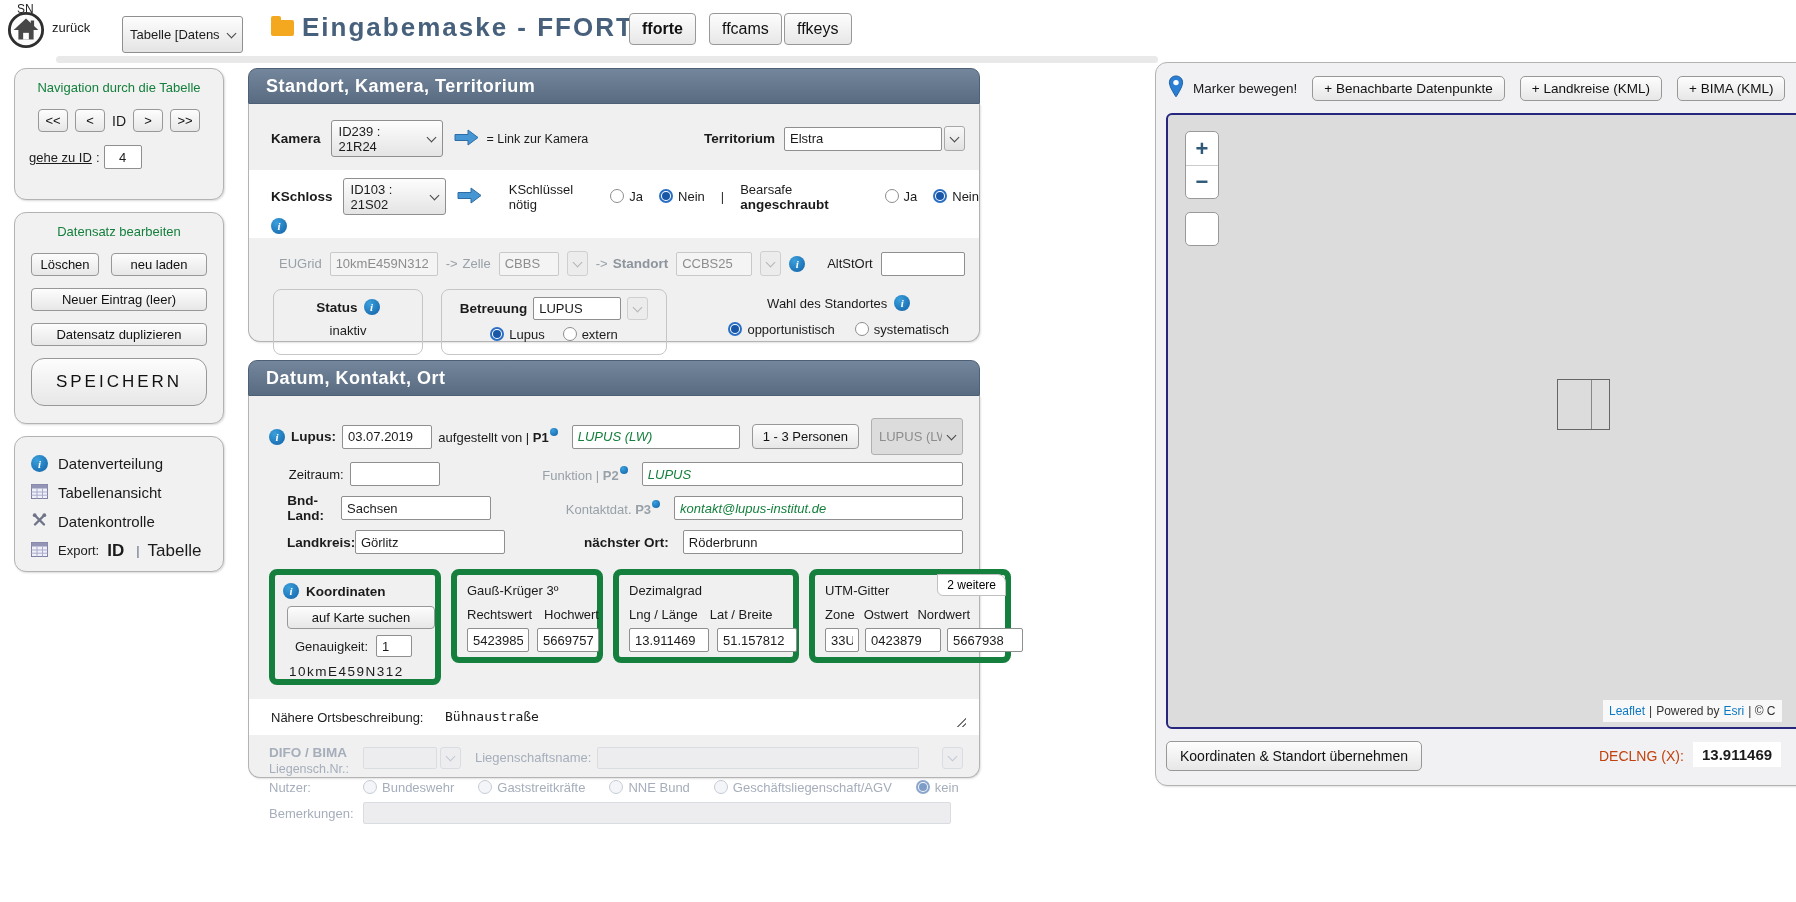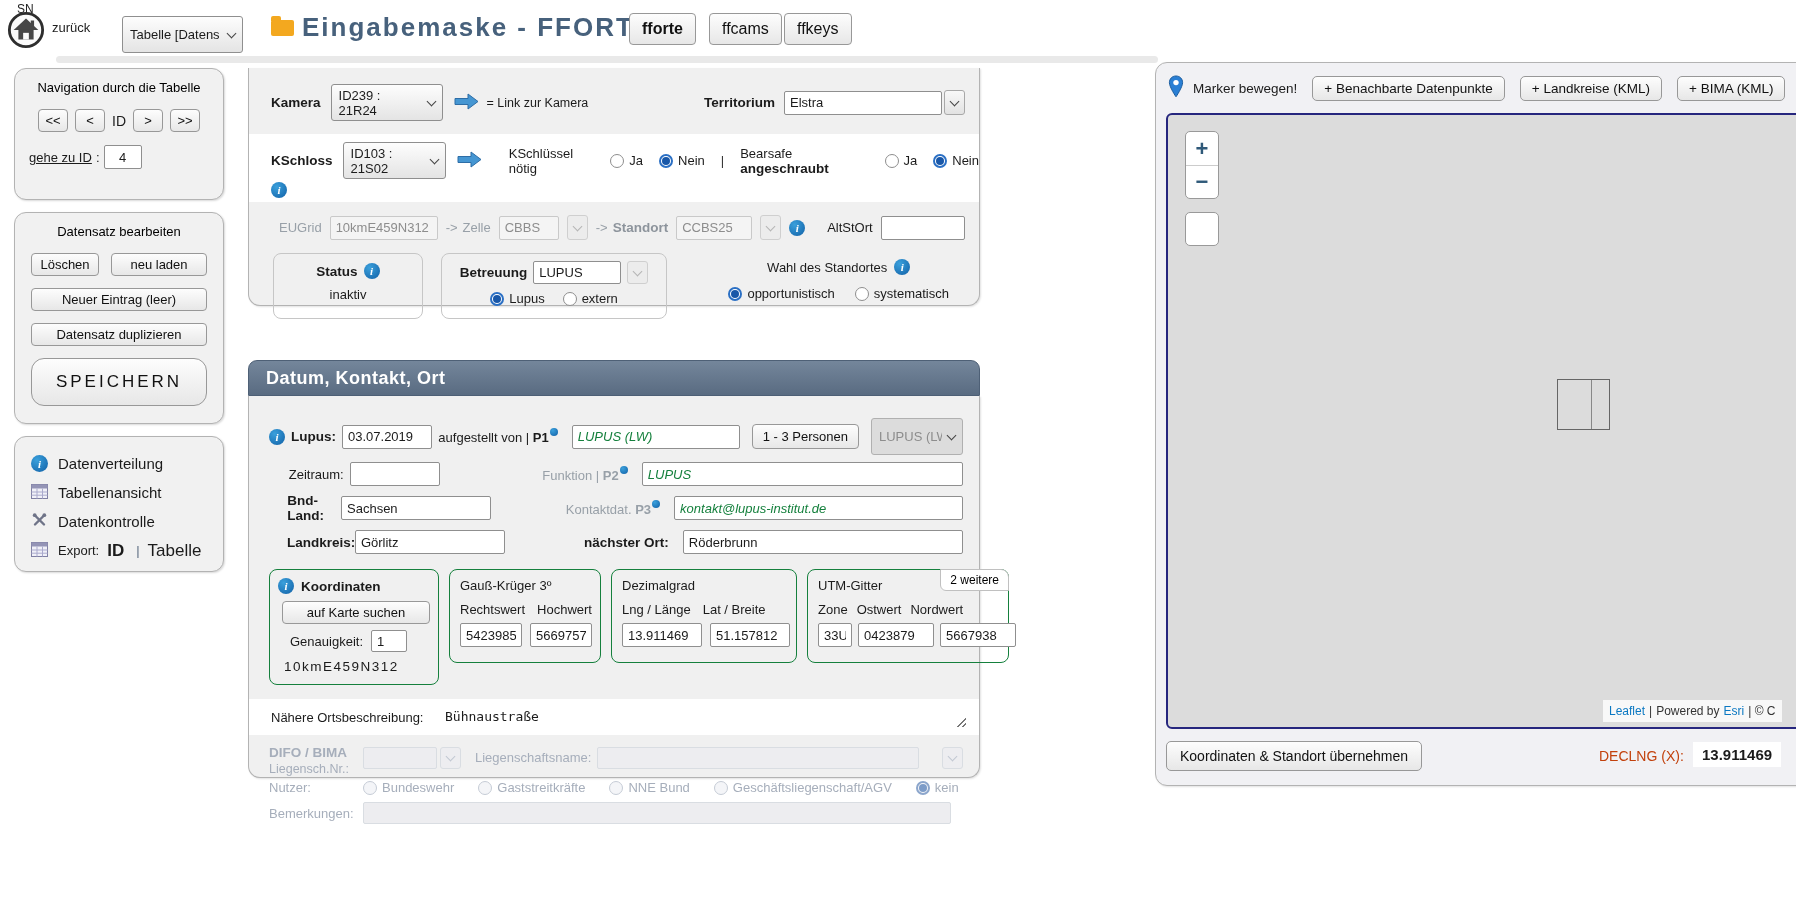--- a/index.html
+++ b/index.html
@@ -21,21 +21,21 @@
   .chev { width:7px; height:7px; border-right:1.6px solid #444; border-bottom:1.6px solid #444;
           transform:rotate(45deg); margin-top:-3px; flex:0 0 auto; }
   .sel-btn { width:21px; height:25px; display:inline-flex; align-items:center; justify-content:center;
              background:linear-gradient(#f8f8f8,#e2e2e2); border:1px solid #a8a8a8; border-radius:3px; cursor:pointer; }
   .sel-btn.disabled { background:#ececec; border-color:#cfcfcf; }
   .sel-btn.disabled .chev { border-color:#b5b5b5; }
   .radio { display:inline-block; box-sizing:border-box; width:14px; height:14px; border:1px solid #8e8e8e;
            border-radius:50%; background:#fff; position:relative; flex:0 0 auto; cursor:pointer; }
   .radio.checked { border:2px solid #2a6fc4; }
   .radio.checked::after { content:''; position:absolute; inset:1px; border-radius:50%; background:#1857a8; }
-  .radio-pair { display:inline-flex; align-items:center; gap:5px; }
+  .radio-pair { display:inline-flex; align-items:flex-start; gap:5px; }
   .info-icon { display:inline-flex; align-items:center; justify-content:center; width:16px; height:16px;
                border-radius:50%; background:radial-gradient(circle at 35% 30%, #3aa0dc, #1160a6);
                color:#fff; flex:0 0 auto; }
   .info-icon::after { content:'i'; font:bold italic 11px "Liberation Serif", serif; }
   .sup-info { display:inline-block; width:8px; height:8px; border-radius:50%;
               background:radial-gradient(circle at 35% 30%, #3aa0dc, #1160a6); vertical-align:6px; margin-left:1px; }
 
   
   .logo-sn { position:absolute; left:17px; top:2px; font-size:12px; color:#222; }
   .home-icon { position:absolute; left:7px; top:11px; }
@@ -48,21 +48,21 @@
                 color:#47617c; letter-spacing:2px; white-space:nowrap; }
   .app-btn { position:absolute; top:13px; height:32px; font-size:16px; padding:0 12px; }
   .app-btn.b0 { left:629px; font-weight:bold; }
   .app-btn.b1 { left:709px; }
   .app-btn.b2 { left:784px; }
   .top-strip { position:absolute; left:56px; top:56px; width:1102px; height:7px; background:#e9e9e9; border-radius:4px; }
 
   
   .panel { position:absolute; left:14px; width:210px; background:#f1f1f1; border:1px solid #b3b3b3;
            border-radius:12px; box-shadow:1px 1px 2px rgba(0,0,0,.15); }
-  .panel-title { text-align:center; font-size:13px; color:#000000; padding-top:11px; }
+  .panel-title { text-align:center; font-size:13px; color:#15803d; padding-top:11px; }
   .nav-panel { top:68px; height:132px; }
   .nav-btn-row { display:flex; align-items:center; justify-content:center; gap:7px; margin-top:14px; }
   .nav-btn { min-width:30px; padding:3px 6px; }
   .goto-row { display:flex; align-items:center; margin:13px 0 0 14px; gap:4px; }
   .goto-link { text-decoration:underline; cursor:pointer; }
   .goto-input { width:38px; text-align:center; }
   .edit-panel { top:212px; height:212px; }
   .edit-row1 { display:flex; gap:12px; margin:14px 16px 0 16px; }
   .edit-row1 .btn:first-child { width:68px; }
   .edit-row1 .btn:last-child { flex:1; }
@@ -133,21 +133,21 @@
   .datum-input { width:90px; }
   .zeit-input { width:90px; }
   .land-input { width:150px; }
   .midlabel { margin-left:auto; width:212px; text-align:right; white-space:nowrap; }
   .p1-input { width:168px; margin-left:8px; }
   .personen-btn { margin-left:6px; height:25px; white-space:nowrap; }
   .p1-select { width:92px; margin-left:6px; }
   .wide-input { width:372px; margin-left:8px; }
 
   .koord-row { padding:15px 10px 0 20px; gap:10px; align-items:flex-start; }
-  .kbox { border:1px solid #15803d; border-radius:8px; padding:8px 10px 0 10px; height:94px; }
+  .kbox { border:6px solid #15803d; border-radius:8px; padding:8px 10px 0 10px; height:94px; }
   .kbox .ktitle { font-size:13px; }
   .kcols { display:flex; gap:12px; margin-top:9px; font-size:13px; }
   .kvals { display:flex; gap:8px; margin-top:6px; }
   .koord-box { width:172px; height:116px; padding:8px 8px 0 8px; }
   .koord-head { display:flex; align-items:center; gap:7px; }
   .karte-btn { width:148px; margin:7px 0 0 4px; }
   .gen-row { display:flex; align-items:center; gap:8px; margin:6px 0 0 12px; }
   .gen-input { width:36px; height:22px; }
   .gridref { margin:7px 0 0 6px; letter-spacing:1.5px; font-size:13.5px; }
   .gk-box .kinput { width:62px; }
@@ -314,20 +314,21 @@
           </svg>
       </span>
       <span>Export:</span>
       <span class="export-id" style="margin-left:-2px;">ID</span>
       <span class="export-sep">|</span>
       <span class="export-table" style="margin-left:-4px;">Tabelle</span>
     </div>
   </section>
 
   <section class="form-panel p-standort">
+    <div class="panel-header">Standort, Kamera, Territorium</div>
     <div class="panel-body">
 
       <div class="frow s-row1">
         <span class="blabel">Kamera</span>
         <div class="select">
           <span>ID239 : 21R24</span>
           <span class="chev"></span>
         </div>
         <span class="arrow-icon">
           <svg width="27" height="17" viewBox="0 0 27 17">

